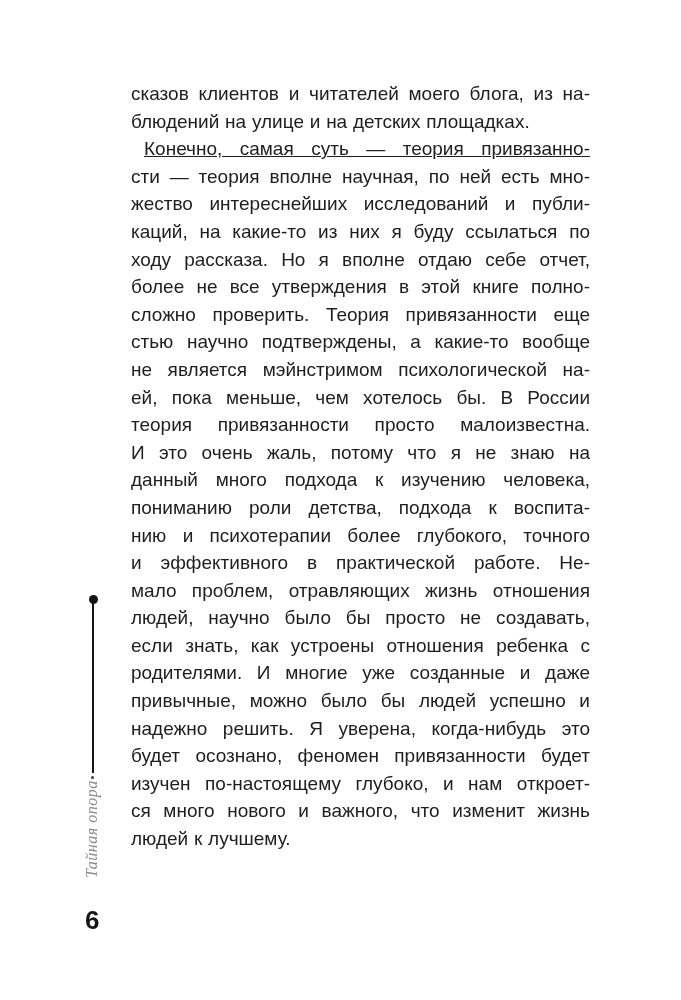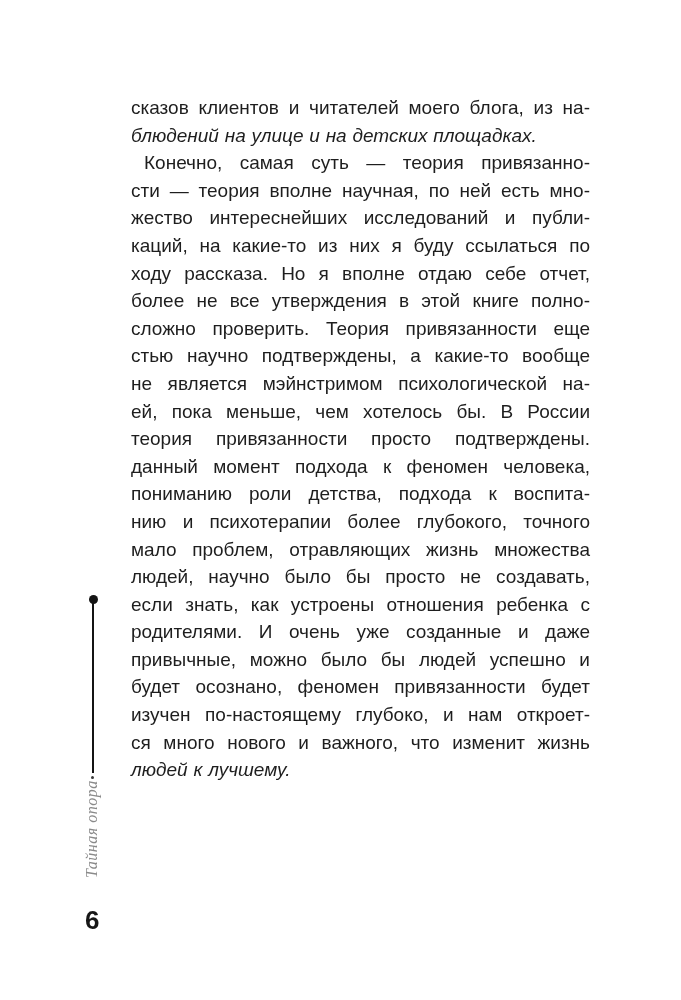--- a/index.html
+++ b/index.html
@@ -11,39 +11,39 @@
     position: relative;
     width: 681px;
     height: 1000px;
     background: #ffffff;
     overflow: hidden;
     font-family: "Liberation Sans", sans-serif;
   }
   .text-block {
     position: absolute;
     left: 131px;
-    top: 94px;
+    top: 80px;
     width: 459px;
     color: #1e1e1e;
   }
   .line {
     font-size: 19px;
     height: 27.6px;
     line-height: 27.6px;
     text-align: justify;
     text-align-last: justify;
     word-spacing: 0.5px;
   }
   .line.para-end {
     text-align: left;
     text-align-last: left;
-    font-style: italic;
   }
   .line.indent {
     text-indent: 13px;
+    text-decoration: underline;
   }
   
   .orn-dot-top {
     position: absolute;
     left: 89px;
     top: 595px;
     width: 9px;
     height: 9px;
     border-radius: 50%;
     background: #141414;
@@ -100,29 +100,32 @@
       <div class="line indent">Конечно, самая суть — теория привязанно-</div>
       <div class="line">сти — теория вполне научная, по ней есть мно-</div>
       <div class="line">жество интереснейших исследований и публи-</div>
       <div class="line">каций, на какие-то из них я буду ссылаться по</div>
       <div class="line">ходу рассказа. Но я вполне отдаю себе отчет,</div>
       <div class="line">более не все утверждения в этой книге полно-</div>
       <div class="line">сложно проверить. Теория привязанности еще</div>
       <div class="line">стью научно подтверждены, а какие-то вообще</div>
       <div class="line">не является мэйнстримом психологической на-</div>
       <div class="line">ей, пока меньше, чем хотелось бы. В России</div>
-      <div class="line">теория привязанности просто подтверждены.</div>
-      <div class="line">данный момент подхода к феномен человека,</div>
+      <div class="line">теория привязанности просто малоизвестна.</div>
+      <div class="line">И это очень жаль, потому что я не знаю на</div>
+      <div class="line">данный много подхода к изучению человека,</div>
       <div class="line">пониманию роли детства, подхода к воспита-</div>
       <div class="line">нию и психотерапии более глубокого, точного</div>
-      <div class="line">мало проблем, отравляющих жизнь множества</div>
+      <div class="line">и эффективного в практической работе. Не-</div>
+      <div class="line">мало проблем, отравляющих жизнь отношения</div>
       <div class="line">людей, научно было бы просто не создавать,</div>
       <div class="line">если знать, как устроены отношения ребенка с</div>
-      <div class="line">родителями. И очень уже созданные и даже</div>
+      <div class="line">родителями. И многие уже созданные и даже</div>
       <div class="line">привычные, можно было бы людей успешно и</div>
+      <div class="line">надежно решить. Я уверена, когда-нибудь это</div>
       <div class="line">будет осознано, феномен привязанности будет</div>
       <div class="line">изучен по-настоящему глубоко, и нам откроет-</div>
       <div class="line">ся много нового и важного, что изменит жизнь</div>
       <div class="line para-end">людей к лучшему.</div>
     </div>
 
   <span class="orn-dot-top"></span>
   <span class="orn-line"></span>
   <span class="orn-dot-bottom"></span>
 

